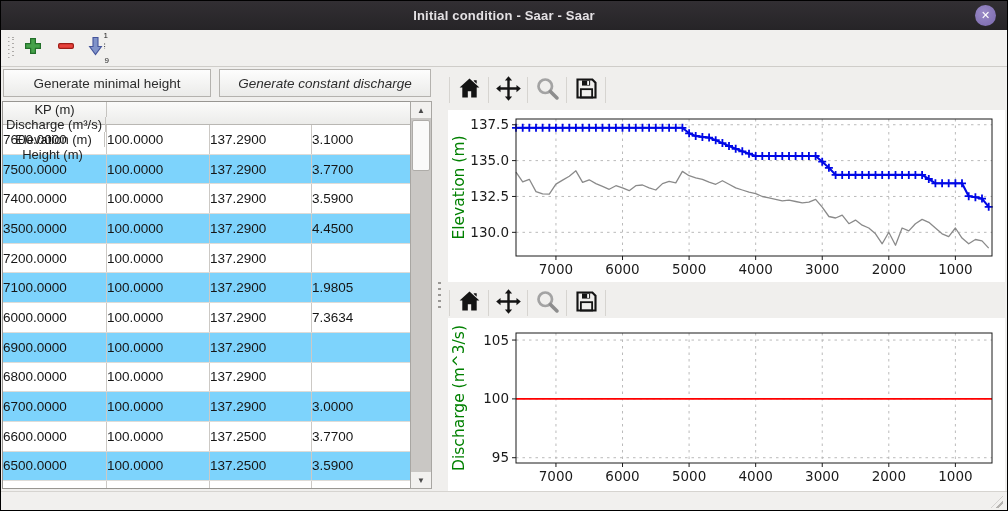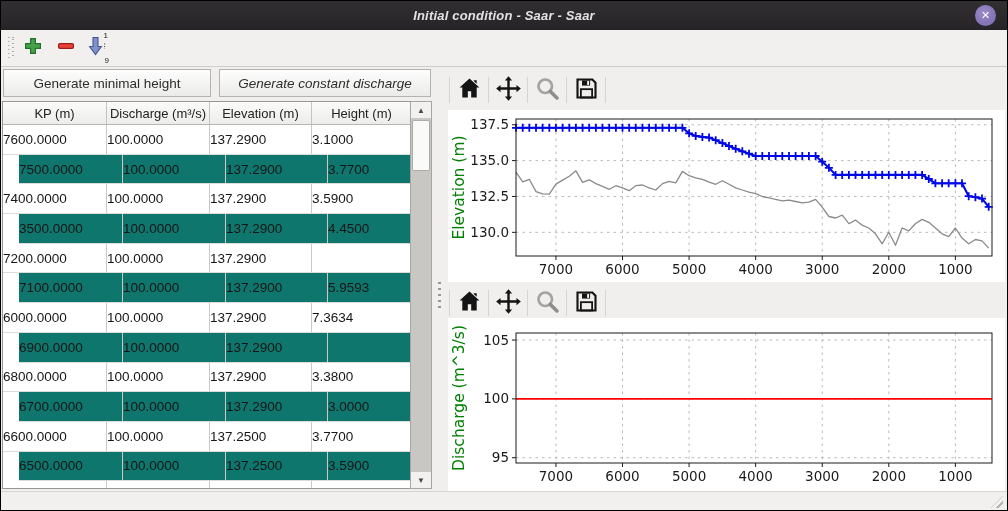--- a/index.html
+++ b/index.html
@@ -2,46 +2,46 @@
 <html><head>
 <meta charset="utf-8">
 <style>
   html,body{margin:0;padding:0;background:#555;}
   .window{position:relative;width:1008px;height:511px;background:#f0efed;border:1px solid #000;
     box-sizing:border-box;overflow:hidden;font-family:"Liberation Sans",sans-serif;}
   
   .titlebar{position:absolute;left:0;top:0;width:100%;height:29px;
     background:linear-gradient(#322f33,#262427);border-bottom:1px solid #1b1a1c;
     display:flex;align-items:center;justify-content:center;}
-  .titlebar .title{color:#e4e1e4;font-size:13px;font-weight:bold;letter-spacing:.2px;font-style:italic;}
+  .titlebar .title{color:#e4e1e4;font-size:13px;font-weight:bold;letter-spacing:.2px;}
   .close-btn{position:absolute;right:11px;top:4px;width:21px;height:21px;border-radius:50%;
     background:radial-gradient(circle at 40% 35%,#998ac6,#7a68ad);display:flex;align-items:center;
     justify-content:center;color:#fff;font-size:11px;cursor:pointer;}
   
   .toolbar{position:absolute;left:0;top:29px;width:100%;height:36px;background:#f1f0ee;
     border-bottom:1px solid #cfcdc9;}
   .tb-grip{position:absolute;left:7px;top:7px;width:6px;height:22px;
     background:repeating-linear-gradient(to bottom,#adaba8 0 1.5px,transparent 1.5px 4px),
                repeating-linear-gradient(to bottom,#adaba8 0 1.5px,transparent 1.5px 4px);
     background-size:1.5px 100%,1.5px 100%;background-position:0 0,4px 2px;background-repeat:repeat-y;}
   .tb-btn{position:absolute;top:3px;width:30px;height:30px;display:flex;align-items:center;
     justify-content:center;border-radius:3px;}
   
   .gbtn{position:absolute;height:28px;background:linear-gradient(#fdfdfd,#ebebe9);
     border:1px solid #b4b2ae;border-radius:0;font-size:13.5px;color:#2d2d2d;
     display:flex;align-items:center;justify-content:center;cursor:pointer;}
   
   .table{position:absolute;left:1px;top:100px;width:430px;height:388px;background:#fff;
     border:1px solid #989692;box-sizing:border-box;overflow:hidden;}
   .thead{display:flex;height:22px;background:linear-gradient(#fbfbfa,#ececea);
-    border-bottom:1px solid #b9b7b3;}
+    border-bottom:1px solid #b9b7b3;flex-direction:column;}
   .th{font-size:13px;color:#222;display:flex;align-items:center;justify-content:center;
     border-right:1px solid #c6c4c0;box-sizing:border-box;}
   .tr{display:flex;height:29.7px;box-sizing:border-box;border-bottom:1px solid #dedcd8;}
-  .tr.alt{background:#0f766e;margin-left:16px;}
+  .tr.alt{background:#7dd3fc;}
   .td{font-size:13.5px;color:#161616;display:flex;align-items:center;
     border-right:1px solid #ccc9c5;box-sizing:border-box;}
   .c0{width:104px;}.c1{width:103px;}.c2{width:102px;}.c3{width:99px;border-right:none!important;}
   
   .vscroll{position:absolute;left:409px;top:100px;width:22px;height:388px;background:#c9c7c4;
     border:1px solid #a8a6a2;box-sizing:border-box;}
   .sb-btn{position:absolute;left:0;width:20px;height:16px;background:#f2f1ef;
     display:flex;align-items:center;justify-content:center;font-size:8px;color:#4a4a4a;}
   .sb-thumb{position:absolute;left:1px;top:18px;width:18px;height:51px;background:#fafaf9;
     border:1px solid #aeaca8;border-radius:2px;box-sizing:border-box;}
@@ -139,38 +139,37 @@
         </div>
         <div class="tr">
           <div class="td c0">7200.0000</div>
           <div class="td c1">100.0000</div>
           <div class="td c2">137.2900</div>
         </div>
         <div class="tr alt">
           <div class="td c0">7100.0000</div>
           <div class="td c1">100.0000</div>
           <div class="td c2">137.2900</div>
-          <div class="td c3">5.9593</div>
+          <div class="td c3">1.9805</div>
         </div>
         <div class="tr">
           <div class="td c0">6000.0000</div>
           <div class="td c1">100.0000</div>
           <div class="td c2">137.2900</div>
           <div class="td c3">7.3634</div>
         </div>
         <div class="tr alt">
           <div class="td c0">6900.0000</div>
           <div class="td c1">100.0000</div>
           <div class="td c2">137.2900</div>
         </div>
         <div class="tr">
           <div class="td c0">6800.0000</div>
           <div class="td c1">100.0000</div>
           <div class="td c2">137.2900</div>
-          <div class="td c3">3.3800</div>
         </div>
         <div class="tr alt">
           <div class="td c0">6700.0000</div>
           <div class="td c1">100.0000</div>
           <div class="td c2">137.2900</div>
           <div class="td c3">3.0000</div>
         </div>
         <div class="tr">
           <div class="td c0">6600.0000</div>
           <div class="td c1">100.0000</div>

